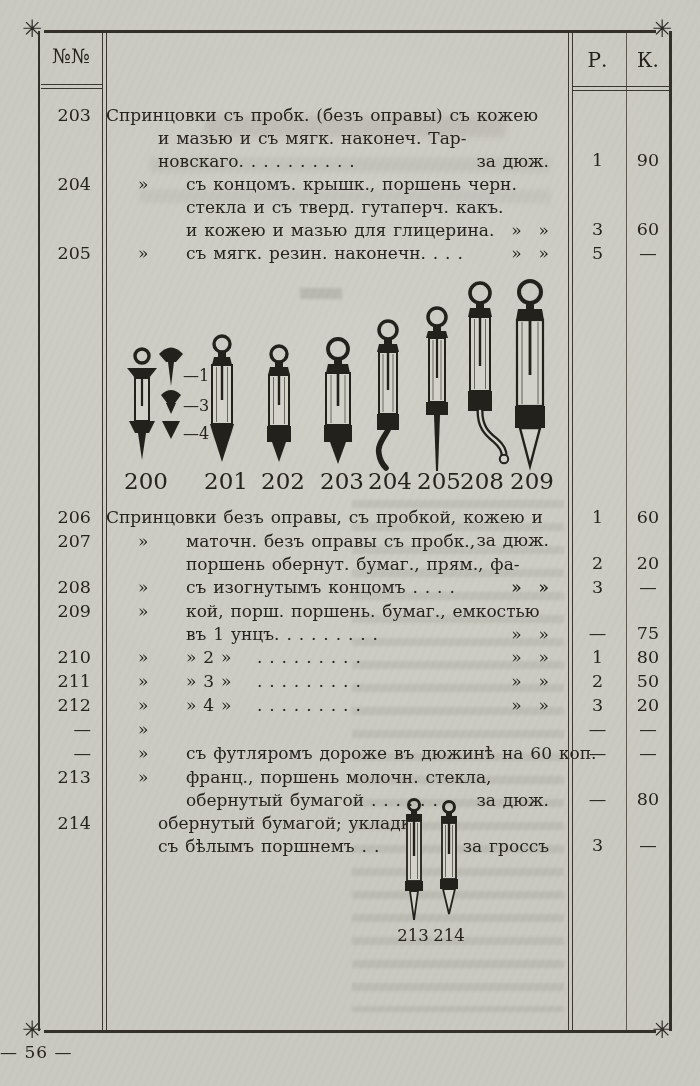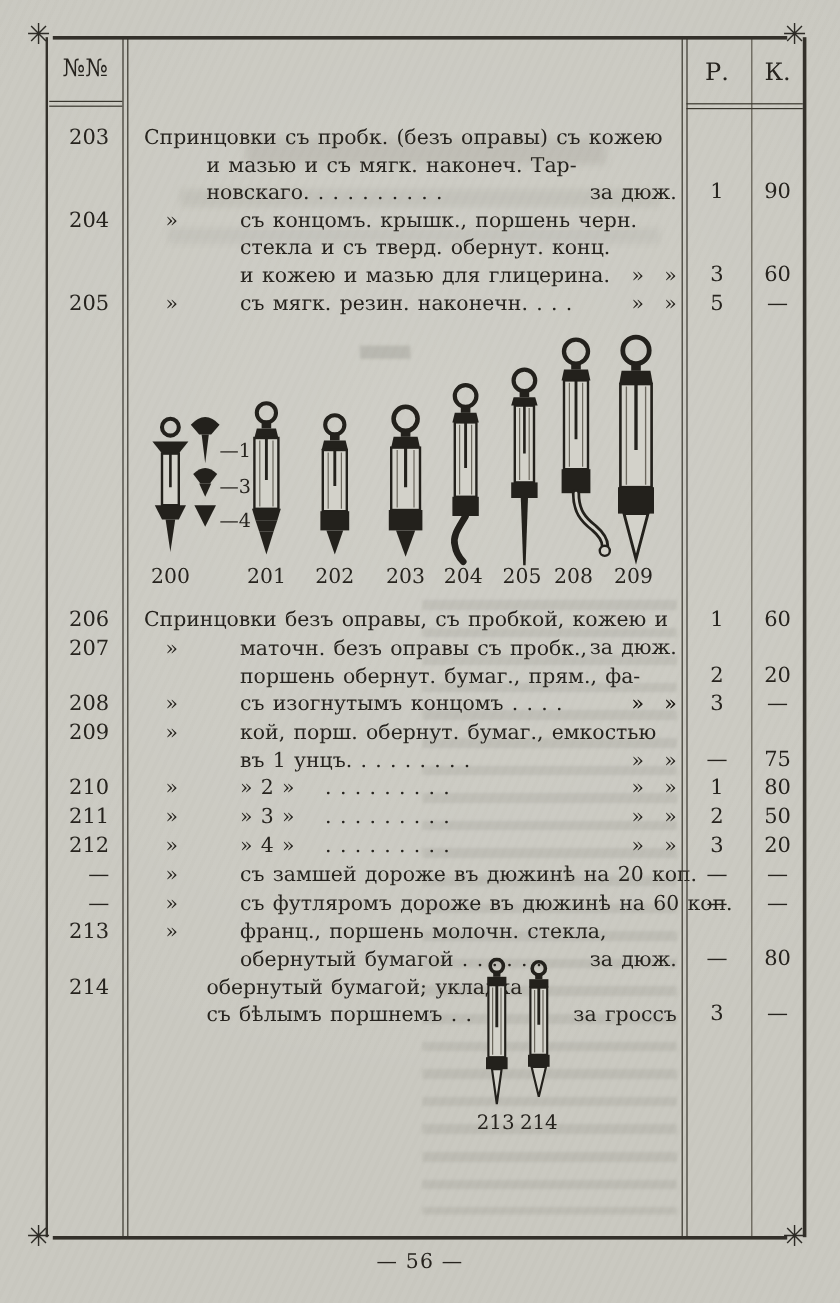--- a/index.html
+++ b/index.html
@@ -39,37 +39,37 @@
   .h-price{left:572px;top:86px;width:97px;}
   
   .hdr{position:absolute;z-index:3;font-size:20px;}
   .hdr-no{left:40px;top:44px;width:62px;text-align:center;}
   .hdr-rub{left:569px;top:48px;width:57px;text-align:center;}
   .hdr-kop{left:626px;top:48px;width:44px;text-align:center;}
   
   #rows{position:absolute;z-index:1;left:39px;top:104px;width:631px;font-size:17px;line-height:23px;word-spacing:1.5px;}
   .row{display:flex;}
   .c-no{flex:none;width:63px;text-align:right;padding-right:11px;box-sizing:border-box;font-size:17.5px;}
-  .c-body{flex:1;padding-left:18px;position:relative;min-width:0;}
+  .c-body{flex:1;padding-left:4px;position:relative;min-width:0;}
   .c-rub,.c-kop{flex:none;display:flex;align-items:flex-end;justify-content:center;padding-bottom:1px;font-size:17.5px;}
   .c-rub{width:57px;} .c-kop{width:44px;text-align:center;}
   .line{white-space:nowrap;}
   .ind1{padding-left:52px;} .ind2{padding-left:80px;}
   .ditto{position:absolute;left:36px;}
-  .tail{position:absolute;right:5px;}
+  .tail{position:absolute;right:20px;}
   
   .fig-row{position:relative;height:226px;margin:8px 0 6px;}
   svg.big{position:absolute;left:70px;top:0;}
-  .fig-label{position:absolute;top:196px;width:36px;text-align:center;font-size:17px;}
+  .fig-label{position:absolute;top:196px;width:36px;text-align:center;font-size:23px;}
   .part-label{position:absolute;left:144px;width:40px;font-size:16px;}
   
   .small-fig{position:absolute;left:290px;top:-14px;width:94px;height:150px;}
   .sf-label{position:absolute;top:126px;width:34px;text-align:center;font-size:16.5px;}
   
-  .footer{position:absolute;z-index:3;left:0;right:0;top:1042px;text-align:center;font-size:17px;letter-spacing:1px;}
+  .footer{position:absolute;z-index:3;left:0;right:0;top:1042px;font-size:17px;letter-spacing:1px;}
 </style>
 </head>
 <body>
 
 <div class="ghost g1"></div>
 <div class="ghost g2"></div>
 <div class="ghost g3"></div>
 <div class="ghost g4"></div>
 <div class="ghost g5"></div>
 
@@ -99,21 +99,21 @@
         <div class="line ind1"><span class="t">и мазью и съ мягк. наконеч. Тар-</span></div>
         <div class="line ind1"><span class="t">новскаго. . . . . . . . . .</span><span class="tail">за дюж.</span></div>
       </div>
       <div class="c-rub">1</div>
       <div class="c-kop">90</div>
     </div>
     <div class="row">
       <div class="c-no">204</div>
       <div class="c-body">
         <div class="line ind2"><span class="ditto">»</span><span class="t">съ концомъ. крышк., поршень черн.</span></div>
-        <div class="line ind2"><span class="t">стекла и съ тверд. обернут. конц.</span></div>
+        <div class="line ind2"><span class="t">стекла и съ тверд. гутаперч. какъ.</span></div>
         <div class="line ind2"><span class="t">и кожею и мазью для глицерина.</span><span class="tail">» »</span></div>
       </div>
       <div class="c-rub">3</div>
       <div class="c-kop">60</div>
     </div>
     <div class="row">
       <div class="c-no">205</div>
       <div class="c-body">
         <div class="line ind2"><span class="ditto">»</span><span class="t">съ мягк. резин. наконечн. . . .</span><span class="tail">» »</span></div>
       </div>
@@ -247,21 +247,21 @@
       <div class="c-body">
         <div class="line ind2"><span class="ditto">»</span><span class="t">съ изогнутымъ концомъ . . . .</span><span class="tail">» »</span></div>
       </div>
       <div class="c-rub">3</div>
       <div class="c-kop">—</div>
     </div>
     <div class="row">
       <div class="c-no">209</div>
       <div class="c-body">
         <div class="line ind2"><span class="ditto">»</span></div>
-        <div class="line ind2"><span class="t">кой, порш. обернут. бумаг., емкостью</span></div>
+        <div class="line ind2"><span class="t">кой, порш. поршень. бумаг., емкостью</span></div>
         <div class="line ind2"><span class="t">въ 1 унцъ. . . . . . . . .</span><span class="tail">» »</span></div>
       </div>
       <div class="c-rub">—</div>
       <div class="c-kop">75</div>
     </div>
     <div class="row">
       <div class="c-no">210</div>
       <div class="c-body">
         <div class="line ind2"><span class="ditto">»</span><span class="t">» 2 »  . . . . . . . . .</span><span class="tail">» »</span></div>
       </div>
@@ -280,21 +280,21 @@
       <div class="c-no">212</div>
       <div class="c-body">
         <div class="line ind2"><span class="ditto">»</span><span class="t">» 4 »  . . . . . . . . .</span><span class="tail">» »</span></div>
       </div>
       <div class="c-rub">3</div>
       <div class="c-kop">20</div>
     </div>
     <div class="row">
       <div class="c-no">—</div>
       <div class="c-body">
-        <div class="line ind2"><span class="ditto">»</span><span class="t">съ замшей дороже въ дюжинѣ на 20 коп.</span></div>
+        <div class="line ind2"><span class="ditto">»</span></div>
       </div>
       <div class="c-rub">—</div>
       <div class="c-kop">—</div>
     </div>
     <div class="row">
       <div class="c-no">—</div>
       <div class="c-body">
         <div class="line ind2"><span class="ditto">»</span><span class="t">съ футляромъ дороже въ дюжинѣ на 60 коп.</span></div>
       </div>
       <div class="c-rub">—</div>

